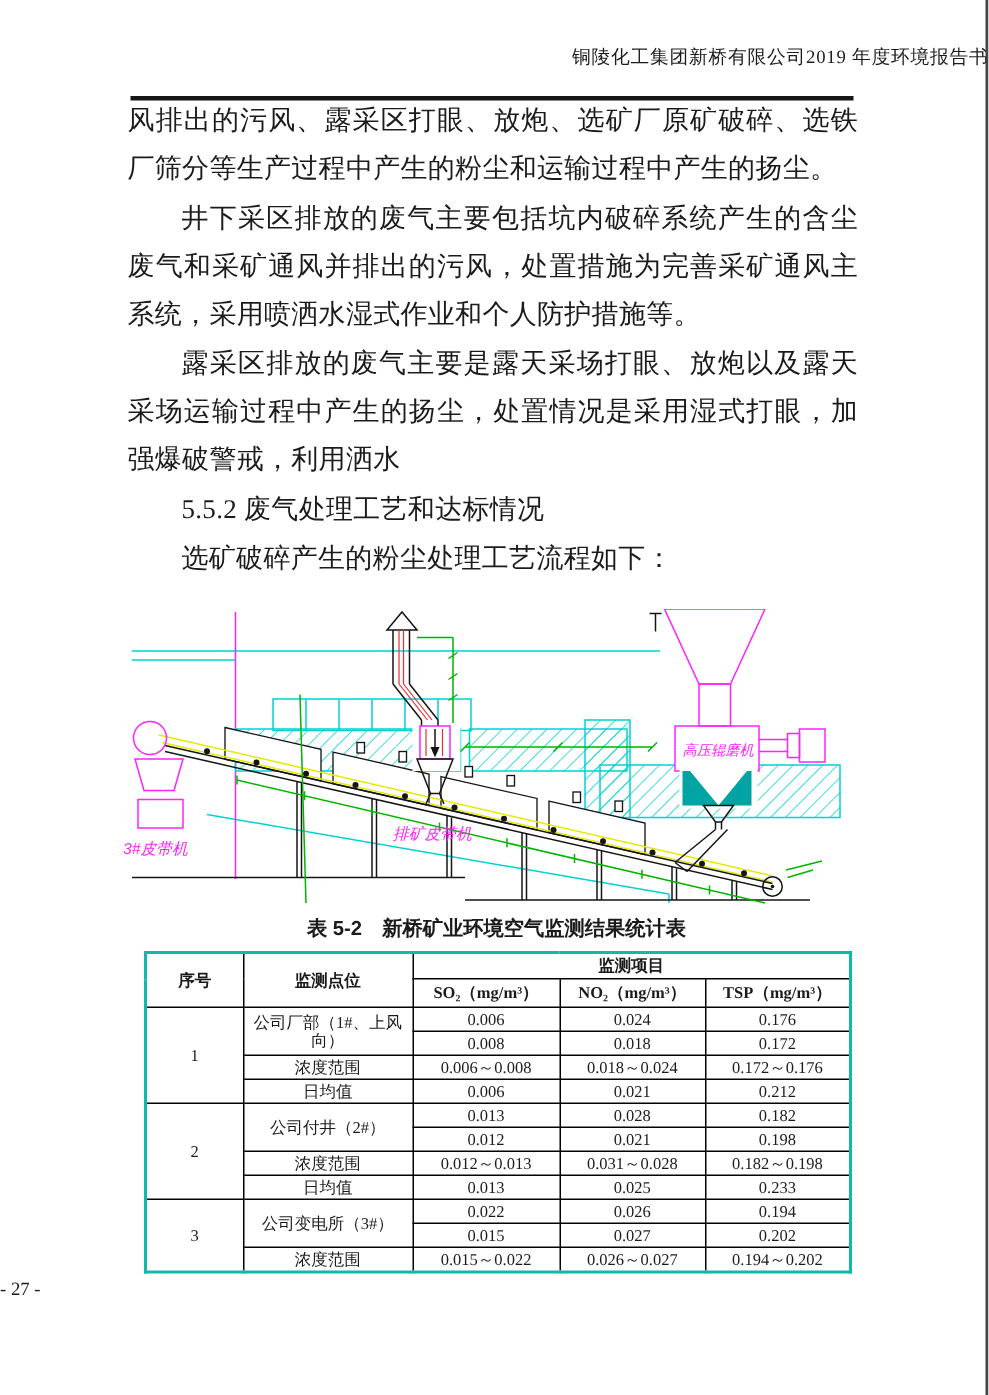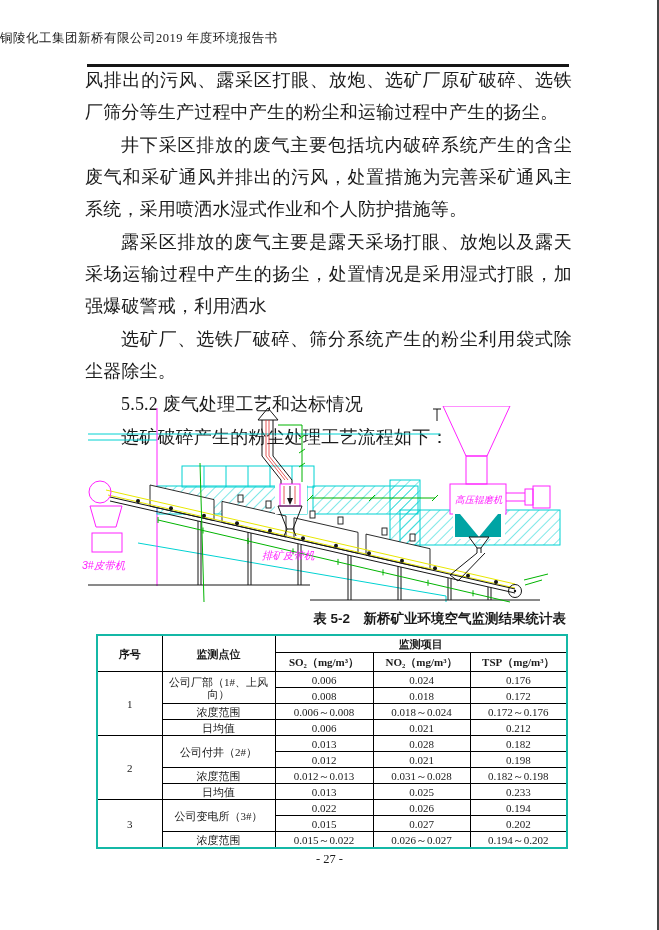--- a/index.html
+++ b/index.html
@@ -1,38 +1,38 @@
 <!DOCTYPE html>
 <html><head>
 <meta charset="utf-8">
 <style>
   html,body{margin:0;padding:0;}
   body{
     width:659px;height:930px;background:#ffffff;position:relative;overflow:hidden;
     font-family:"Liberation Serif","DejaVu Serif",serif;color:#1b1b1b;
   }
-  .hdr{position:absolute;top:30px;left:0;width:659px;text-align:left;
+  .hdr{position:absolute;top:30px;left:0;width:659px;text-align:right;
        font-size:12.5px;letter-spacing:.5px;}
   .rule{position:absolute;top:64px;left:87px;width:482px;height:3px;background:#161616;}
   .bodytext{position:absolute;top:64px;left:85px;width:487px;font-size:18px;
             line-height:32px;letter-spacing:.2px;text-align:justify;}
   .bodytext p{margin:0 0 1px 0;}
   .bodytext p.indent{text-indent:2em;}
   .diagram{position:absolute;top:406px;left:78px;width:580px;height:200px;}
-  .tcap{position:absolute;top:610px;left:96px;width:470px;text-align:right;
+  .tcap{position:absolute;top:610px;left:96px;width:470px;text-align:center;
         font-weight:bold;font-size:13.5px;
         font-family:"Liberation Sans","DejaVu Sans",sans-serif;}
   table.mtable{position:absolute;top:634px;left:96px;width:470px;
         border-collapse:collapse;table-layout:fixed;border:2px solid #14b8a6;}
   table.mtable td{border:1px solid #000;text-align:center;vertical-align:middle;
         font-size:11px;line-height:12px;padding:0;height:15px;overflow:hidden;}
   table.mtable thead td{font-weight:bold;height:16px;
         font-family:"Liberation Sans","DejaVu Sans",sans-serif;}
   table.mtable thead tr:last-child td{border-bottom:1.5px solid #000;height:18px;font-family:Liberation Serif, serif;}
-  .pageno{position:absolute;top:852px;left:0;width:659px;text-align:center;font-size:12.5px;}
+  .pageno{position:absolute;top:852px;left:0;width:659px;text-align:left;font-size:12.5px;}
   .edge{position:absolute;top:0;right:0;width:2px;height:930px;background:#454545;}
   
   .c-cy{stroke:#00d2d2;fill:none;stroke-width:1;}
   .c-mg{stroke:#ff22ff;fill:none;stroke-width:1;}
   .c-gr{stroke:#00b400;fill:none;stroke-width:1;}
   .c-ye{stroke:#e8e800;fill:none;stroke-width:1;}
   .c-bk{stroke:#151515;fill:none;stroke-width:1;}
   .c-rd{stroke:#e03030;fill:none;stroke-width:.8;}
   .hfill{fill:url(#hatch);stroke:#00d2d2;stroke-width:1;}
   .wfill{fill:#ffffff;stroke:#151515;stroke-width:.9;}
@@ -42,21 +42,20 @@
 </head>
 <body>
 
 <div class="hdr">铜陵化工集团新桥有限公司2019 年度环境报告书</div>
 <div class="rule"></div>
 
 <div class="bodytext">
   <p>风排出的污风、露采区打眼、放炮、选矿厂原矿破碎、选铁厂筛分等生产过程中产生的粉尘和运输过程中产生的扬尘。</p>
   <p class="indent">井下采区排放的废气主要包括坑内破碎系统产生的含尘废气和采矿通风并排出的污风，处置措施为完善采矿通风主系统，采用喷洒水湿式作业和个人防护措施等。</p>
   <p class="indent">露采区排放的废气主要是露天采场打眼、放炮以及露天采场运输过程中产生的扬尘，处置情况是采用湿式打眼，加强爆破警戒，利用洒水</p>
-  <p class="indent">选矿厂、选铁厂破碎、筛分系统产生的粉尘利用袋式除尘器除尘。</p>
   <p class="indent">5.5.2 废气处理工艺和达标情况</p>
   <p class="indent">选矿破碎产生的粉尘处理工艺流程如下：</p>
 </div>
 
 <div class="diagram">
 <svg width="580" height="200" viewBox="0 0 580 200" xmlns="http://www.w3.org/2000/svg">
   <defs>
     <pattern id="hatch" patternUnits="userSpaceOnUse" width="7" height="7" patternTransform="rotate(45)">
       <line x1="0" y1="0" x2="0" y2="7" stroke="#00d2d2" stroke-width="1"></line>
     </pattern>

